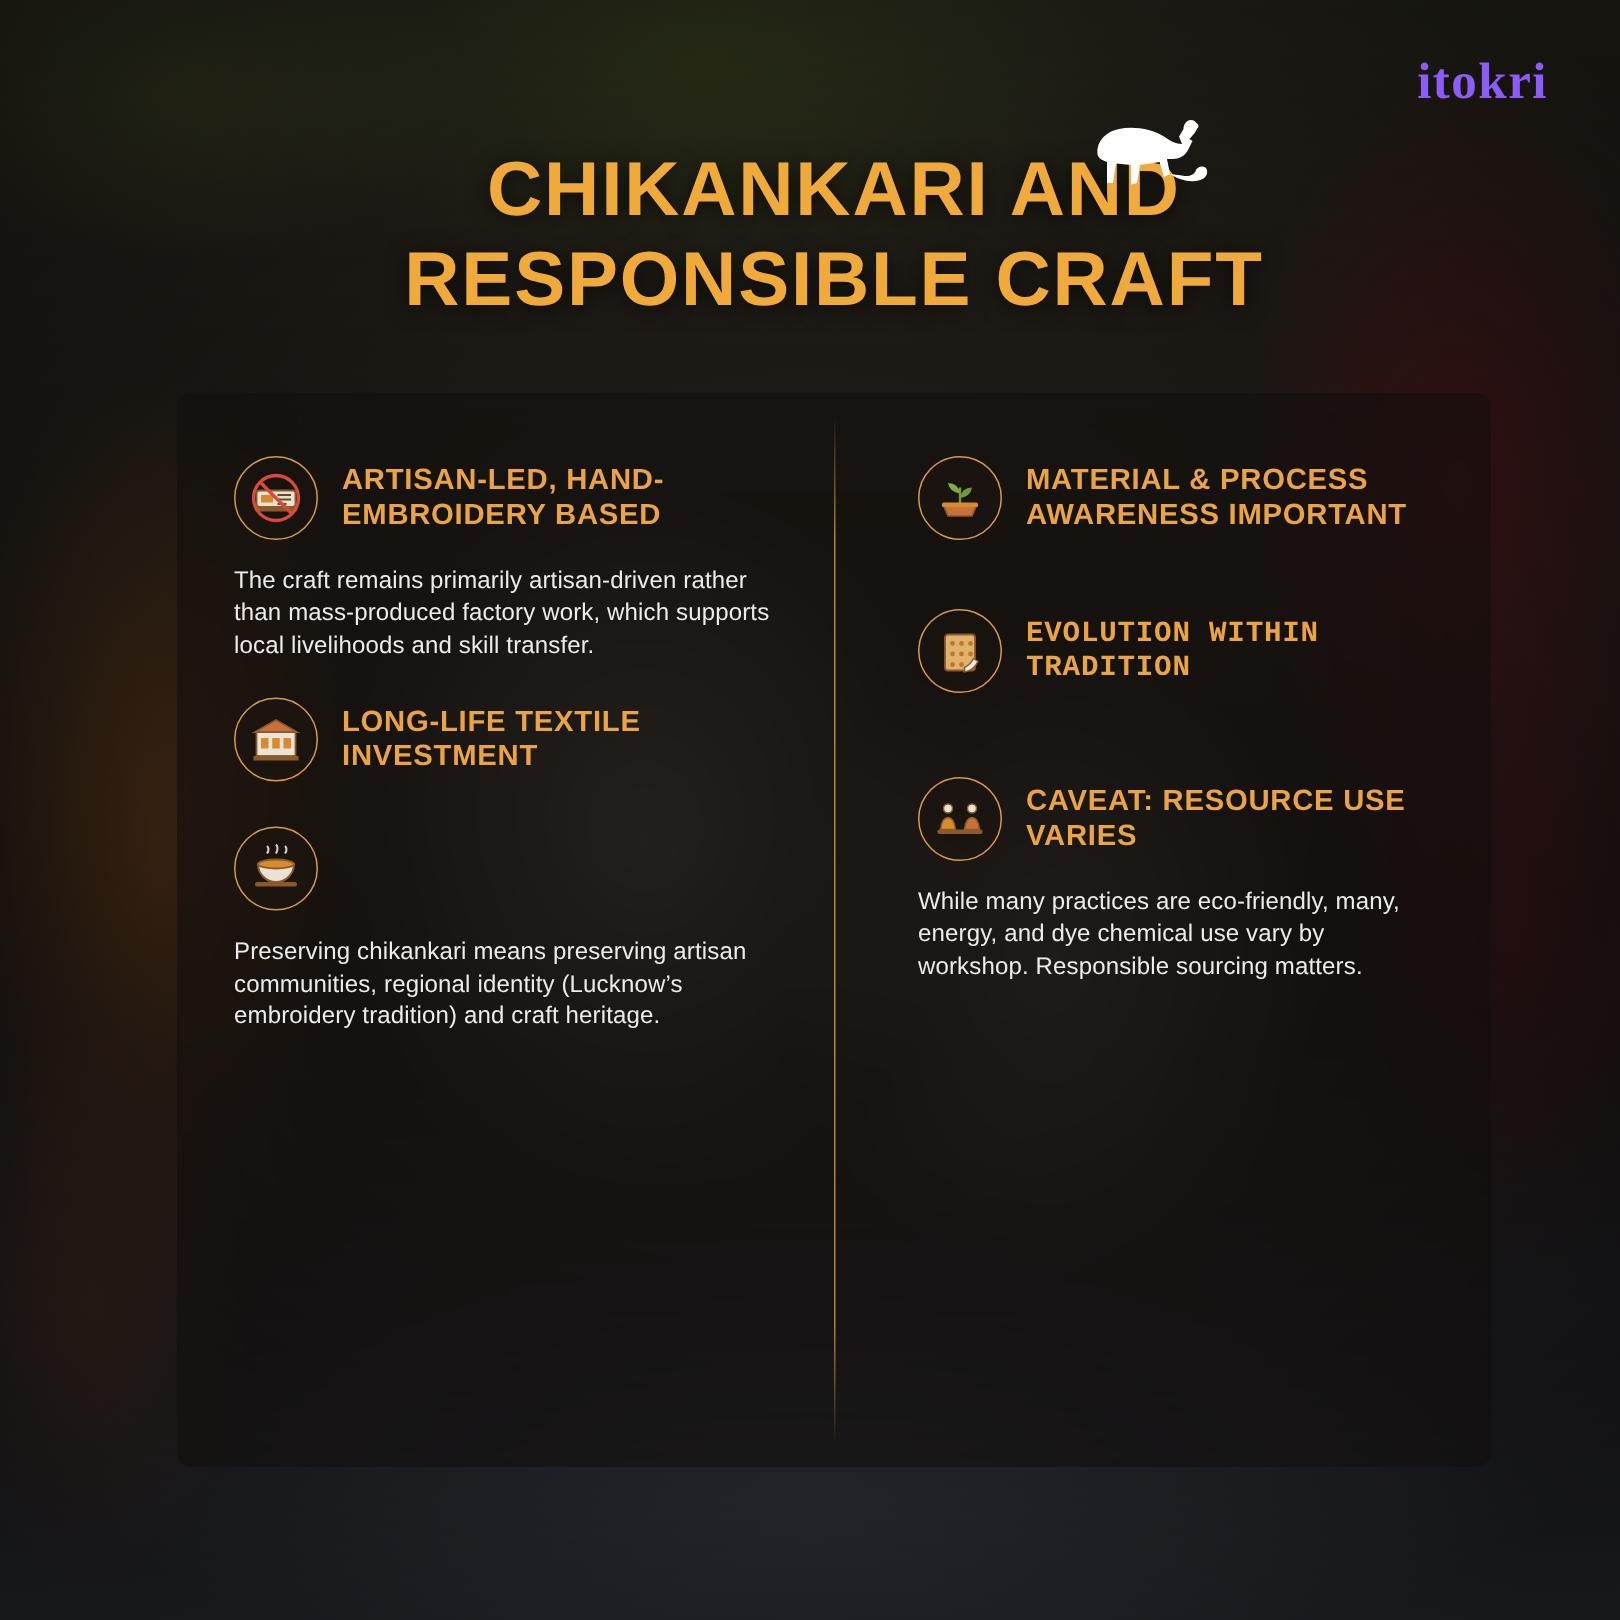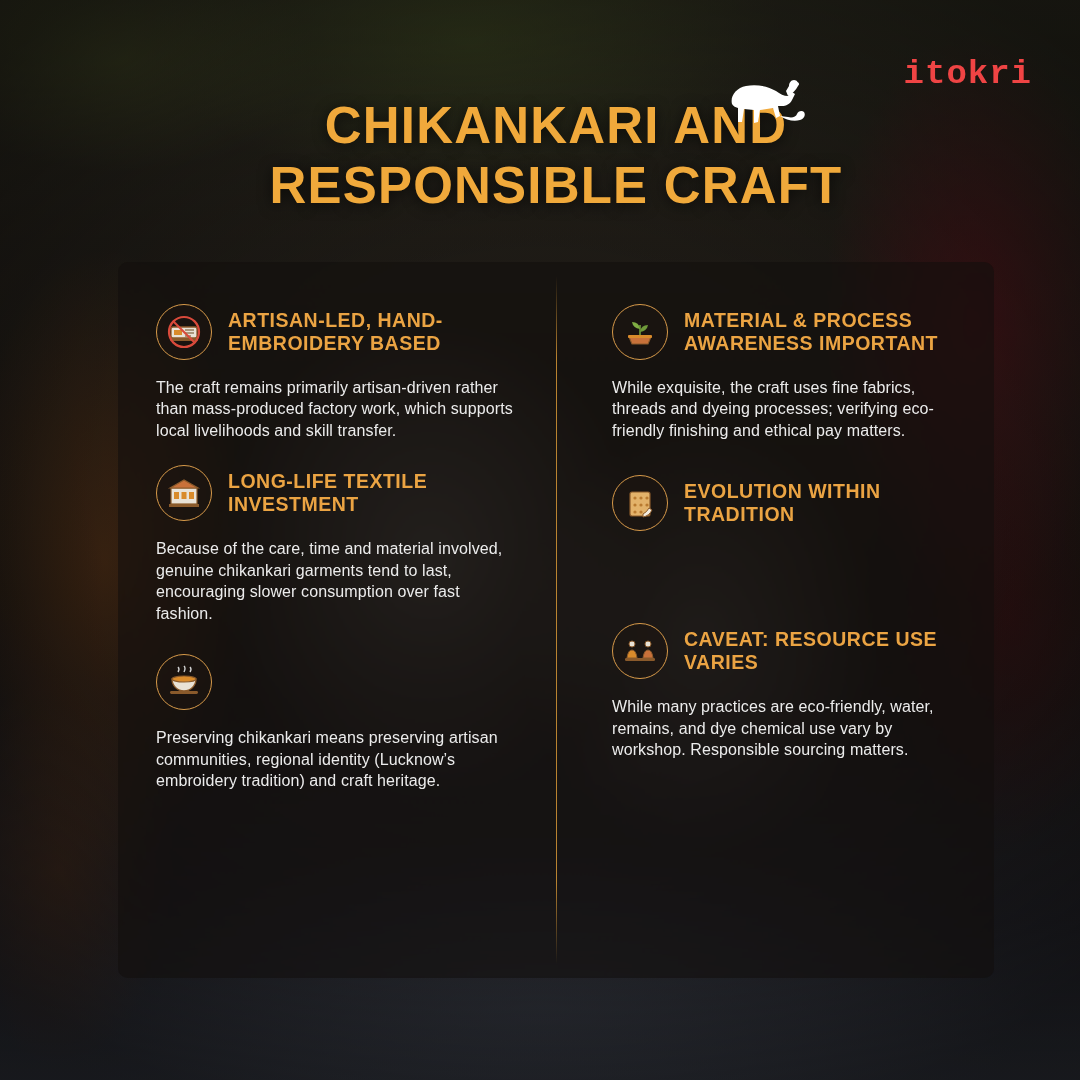--- a/index.html
+++ b/index.html
@@ -40,24 +40,24 @@
     background:
       linear-gradient(180deg, rgba(10,8,6,0.55) 0%, rgba(12,9,7,0.62) 30%, rgba(14,10,8,0.70) 65%, rgba(16,14,14,0.62) 100%);
   }
   .bg-vignette {
     position: absolute; inset: 0;
     background: radial-gradient(ellipse 780px 640px at 50% 48%, rgba(0,0,0,0) 40%, rgba(0,0,0,0.45) 100%);
   }
 
   
   .logo {
-    position: absolute; top: 55px; right: 48px;
-    color: #ef4444;
+    position: absolute; top: 36px; right: 48px;
+    color: #8b5cf6;
     font-size: 34px; font-weight: 700; letter-spacing: 1px;
-    font-family: Liberation Mono, monospace;
+    font-family: Liberation Serif, serif;
   }
 
   
   .title-wrap {
     position: absolute; top: 96px; left: 0; right: 0;
     text-align: center;
     z-index: 4;
   }
   .title {
     color: #f0a93b;
@@ -135,22 +135,22 @@
     font-size: 16px;
     line-height: 1.34;
     letter-spacing: 0.1px;
   }
   .col.left .item-body { padding-left: 0; }
   .col.right .item-body { padding-left: 0; }
 
   
   .col.left .item:nth-child(1) { margin-bottom: 24px; }
   .col.left .item:nth-child(2) { }
-  .col.right .item:nth-child(1) { margin-bottom: 34px; }
-  .col.right .item:nth-child(2) { margin-bottom: 92px; }
+  .col.right .item:nth-child(1) { margin-bottom: 46px; }
+  .col.right .item:nth-child(2) { margin-bottom: 56px; font-family: Liberation Mono, monospace; }
   .col.right .item-head { margin-left: 6px; }
   .col.right .item-body { margin-left: 6px; }
 </style>
 </head>
 <body>
 
 <div class="poster">
 
   <div class="bg"></div>
   <div class="bg-dim"></div>
@@ -205,21 +205,20 @@
                 <rect x="6" y="14" width="26" height="16" fill="#e9e3d8" stroke="#8a5a2b" stroke-width="1.2"></rect>
                 <path d="M5 14 L19 6 L33 14 Z" fill="#c8713a" stroke="#8a5a2b" stroke-width="1.2"></path>
                 <rect x="9" y="18" width="5" height="7" fill="#d98b2b"></rect>
                 <rect x="16.5" y="18" width="5" height="7" fill="#d98b2b"></rect>
                 <rect x="24" y="18" width="5" height="7" fill="#d98b2b"></rect>
                 <rect x="4" y="30" width="30" height="3" fill="#8a5a2b"></rect>
               </svg>
             </span>
             <span class="item-title">LONG-LIFE TEXTILE INVESTMENT</span>
           </div>
-          <div class="item-body">Because of the care, time and material involved, genuine chikankari garments tend to last, encouraging slower consumption over fast fashion.</div>
         </div>
 
         <div class="item">
           <div class="item-head">
             <span class="icon-circle">
               <svg width="38" height="38" viewBox="0 0 38 38">
                 <path d="M13 9 q2 -3 0 -5 M19 9 q2 -4 0 -6 M25 9 q2 -3 0 -5" stroke="#cfcfcf" stroke-width="1.4" fill="none"></path>
                 <path d="M7 16 h24 a12 12 0 0 1 -24 0 Z" fill="#e9e2d5" stroke="#8a5a2b" stroke-width="1.3"></path>
                 <ellipse cx="19" cy="16" rx="12" ry="3" fill="#d98b2b" stroke="#8a5a2b" stroke-width="1.2"></ellipse>
                 <rect x="5" y="28" width="28" height="3" rx="1.4" fill="#8a5a2b"></rect>
@@ -239,21 +238,20 @@
               <svg width="38" height="38" viewBox="0 0 38 38">
                 <path d="M19 24 V12" stroke="#6f9a3a" stroke-width="1.6"></path>
                 <path d="M19 16 q-7 -1 -8 -7 q7 0 8 7 Z" fill="#7fae43"></path>
                 <path d="M19 19 q7 -1 8 -7 q-7 0 -8 7 Z" fill="#6f9a3a"></path>
                 <path d="M8 24 h22 l-3 7 h-16 Z" fill="#c8713a" stroke="#8a5a2b" stroke-width="1.1"></path>
                 <rect x="7" y="22" width="24" height="3" rx="1" fill="#d98b2b"></rect>
               </svg>
             </span>
             <span class="item-title">MATERIAL &amp; PROCESS AWARENESS IMPORTANT</span>
           </div>
-          <div class="item-body">While exquisite, the craft uses fine fabrics, threads and dyeing processes; verifying eco-friendly finishing and ethical pay matters.</div>
         </div>
 
         <div class="item">
           <div class="item-head">
             <span class="icon-circle">
               <svg width="38" height="38" viewBox="0 0 38 38">
                 <rect x="9" y="8" width="20" height="24" rx="2" fill="#e3b26a" stroke="#8a5a2b" stroke-width="1.2"></rect>
                 <g fill="#b97a30">
                   <circle cx="14" cy="14" r="1.6"></circle>
                     <circle cx="20" cy="14" r="1.6"></circle>
@@ -277,21 +275,21 @@
               <svg width="38" height="38" viewBox="0 0 38 38">
                 <circle cx="11" cy="12" r="3" fill="#e8e2d6" stroke="#8a5a2b" stroke-width="1"></circle>
                 <path d="M6 26 q1 -8 5 -8 q4 0 5 8 Z" fill="#d98b2b" stroke="#8a5a2b" stroke-width="1"></path>
                 <circle cx="27" cy="12" r="3" fill="#e8e2d6" stroke="#8a5a2b" stroke-width="1"></circle>
                 <path d="M22 26 q1 -8 5 -8 q4 0 5 8 Z" fill="#c8713a" stroke="#8a5a2b" stroke-width="1"></path>
                 <rect x="4" y="26" width="30" height="3" rx="1.2" fill="#8a5a2b"></rect>
               </svg>
             </span>
             <span class="item-title">CAVEAT: RESOURCE USE VARIES</span>
           </div>
-          <div class="item-body">While many practices are eco-friendly, water, remains, and dye chemical use vary by workshop. Responsible sourcing matters.</div>
+          <div class="item-body">While many practices are eco-friendly, many, energy, and dye chemical use vary by workshop. Responsible sourcing matters.</div>
         </div>
 
       </div>
 
     </div>
   </div>
 
 </div>
 
 </body></html>

